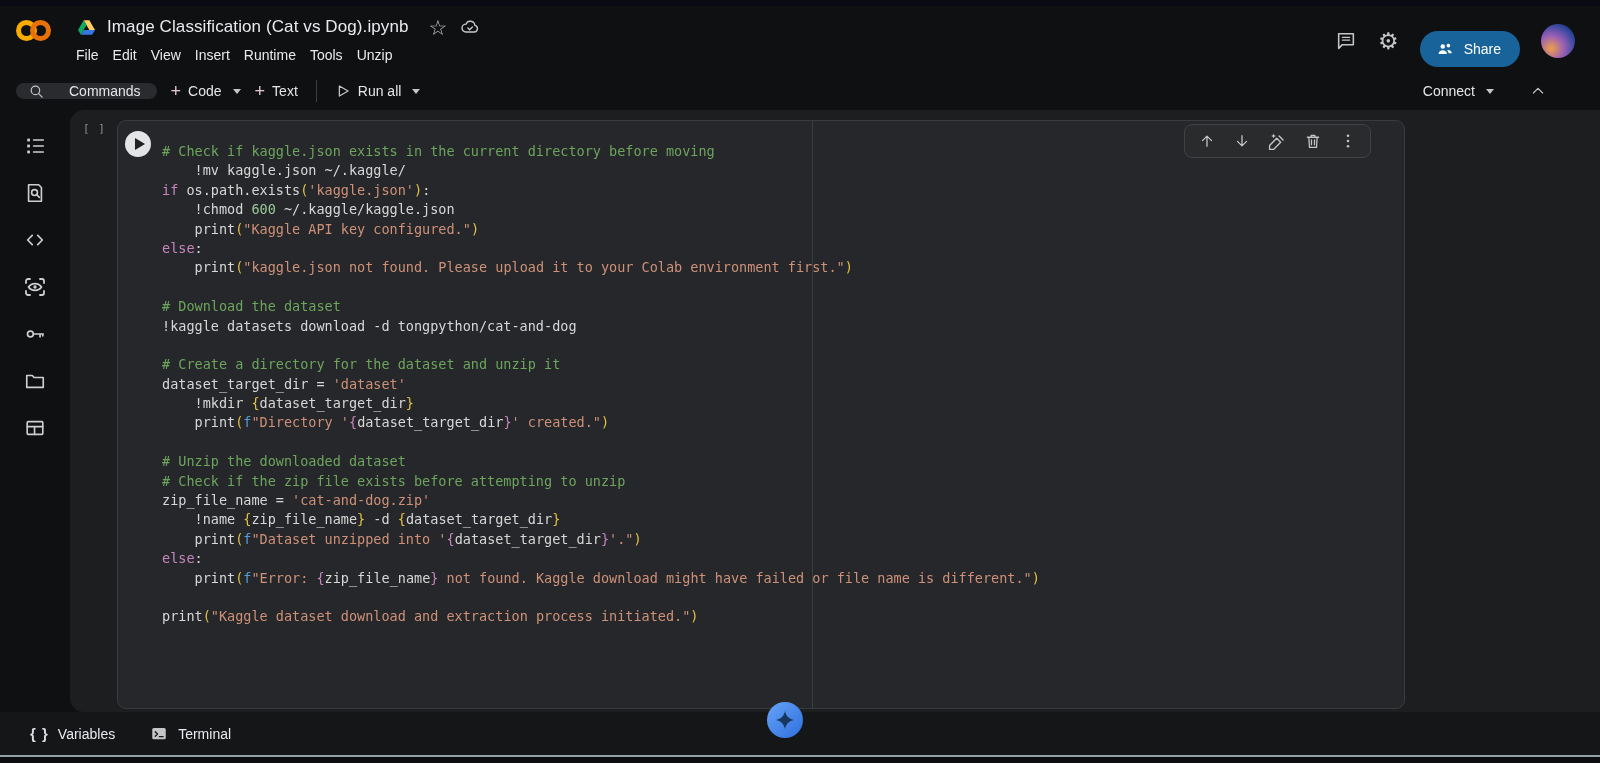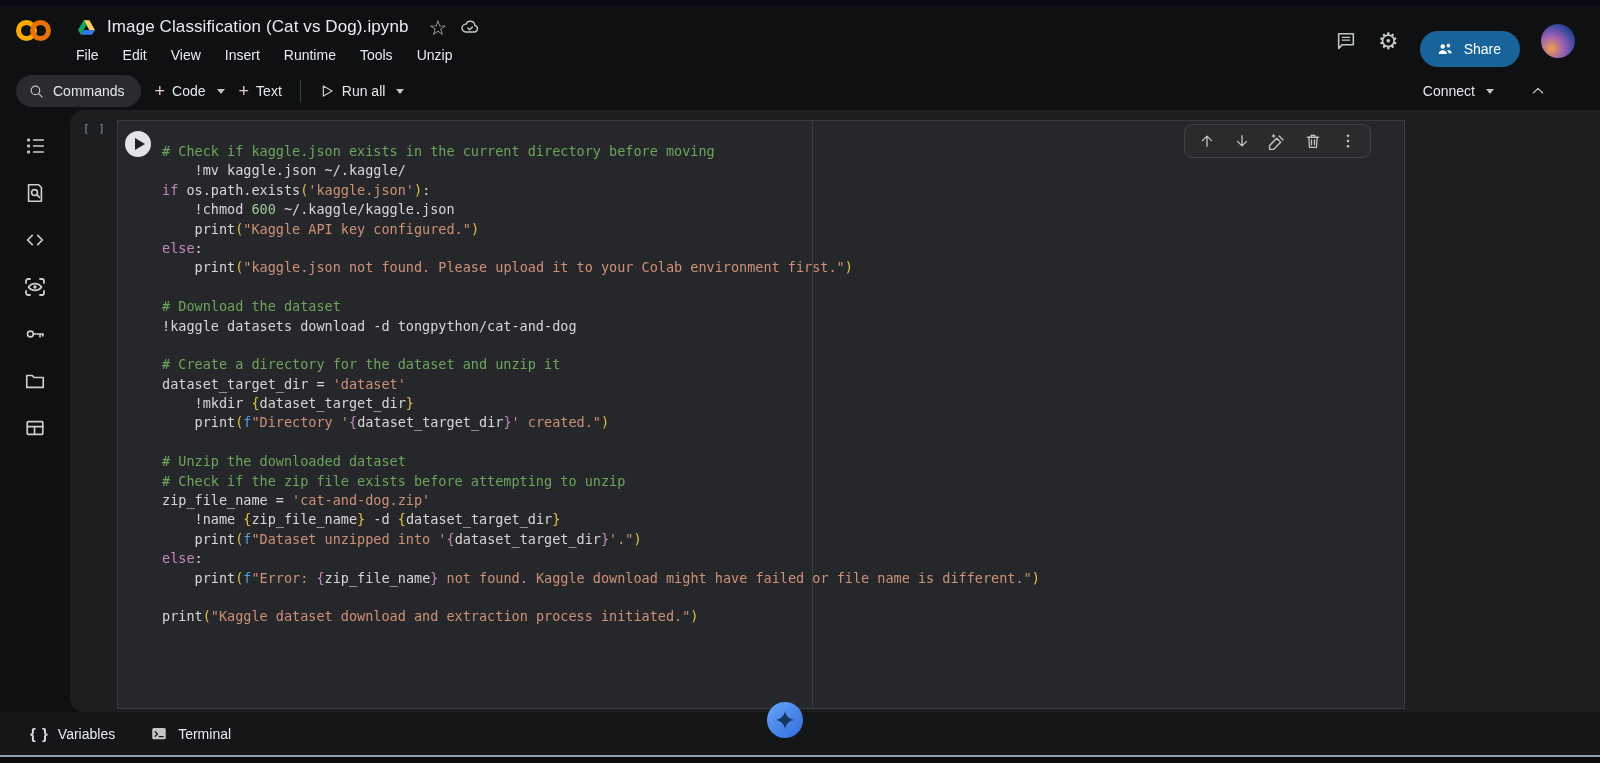--- a/index.html
+++ b/index.html
@@ -11,56 +11,56 @@
   #top-strip { position:absolute; left:0; top:0; width:1600px; height:6px; background:#0a0b12; }
 
   
   #header { position:absolute; left:0; top:6px; width:1600px; height:66px; background:#0f1012;padding-left:28px; }
   .logo { position:absolute; left:16px; top:14px; display:flex; align-items:center; }
   .ring { width:21px; height:21px; border-radius:50%; border:5px solid #F9AB00; }
   .ring.r2 { border-color:#E8710A; margin-left:-7px; }
   .title-row { position:absolute; left:78px; top:8px; display:flex; align-items:center; gap:12px; height:26px; }
   .nb-title { color:#E8EAED; font-size:17px; letter-spacing:.1px; }
   .glyph-btn { color:#C4C7C5; font-size:19px; line-height:1; cursor:pointer; background:none; border:none; }
-  #menu-row { position:absolute; left:76px; top:41px; display:flex; gap:24px; }
+  #menu-row { position:absolute; left:76px; top:41px; display:flex; gap:14px; }
   .menu-item { color:#E8EAED; font-size:14px; font-weight:500; cursor:pointer; }
   .header-right { position:absolute; right:25px; top:9px; display:flex; align-items:center; gap:21px; }
   .icon-btn { background:none; border:none; cursor:pointer; display:flex; align-items:center; }
   .share-btn { display:flex; align-items:center; gap:9px; background:#19639B; border:none;
                border-radius:18px; height:36px; padding:0 19px 0 15px; cursor:pointer;margin-top:16px; }
   .share-btn span { color:#fff; font-size:14px; font-weight:500; }
   .avatar { width:34px; height:34px; border-radius:50%; cursor:pointer; border:none;
             background:radial-gradient(circle at 30% 72%, #f0a04a 0%, #9a5fb5 38%, #33489e 70%, #141c3f 100%); }
 
   
   #toolbar { position:absolute; left:0; top:72px; width:1600px; height:38px; background:#0f1012; }
   #toolbar-left { position:absolute; left:16px; top:0; height:38px; display:flex; align-items:center; gap:14px; }
-  .commands-pill { display:flex; align-items:center; gap:8px; background:#2A2B2E; border:none;
-                   border-radius:16px; height:32px; padding:0 16px 0 12px; cursor:pointer; }
+  .commands-pill { display:flex; align-items:center; gap:24px; background:#2A2B2E; border:none;
+                   border-radius:16px; height:16px; padding:0 16px 0 12px; cursor:pointer; }
   .tb-label { color:#E4E6E8; font-size:14px; font-weight:500; }
   .tb-group { display:flex; align-items:center; gap:7px; background:none; border:none; cursor:pointer; }
   .plus { color:#E4C7CC; font-size:18px; font-weight:400; line-height:1; }
   .caret-down { width:0; height:0; border-left:4px solid transparent; border-right:4px solid transparent;
                 border-top:5px solid #C4C7C5; margin-left:4px; }
   .v-divider { width:1px; height:22px; background:#3c4043; margin:0 4px; }
   #toolbar-right { position:absolute; right:54px; top:0; height:38px; display:flex; align-items:center; gap:36px; }
 
   
   #side-rail { position:absolute; left:0; top:110px; width:70px; height:602px; background:#0f1012;
                display:flex; flex-direction:column; align-items:center; padding-top:24px; gap:23px; }
   .rail-btn { background:none; border:none; cursor:pointer; width:24px; height:24px;
               display:flex; align-items:center; justify-content:center; }
 
   
   #panel { position:absolute; left:70px; top:110px; width:1530px; height:602px; background:#1d1e20;
            border-radius:14px 0 0 14px; }
   #exec-indicator { position:absolute; left:13px; top:12px; font-family:"DejaVu Sans Mono", monospace;
                     font-size:11px; color:#8a8f94; letter-spacing:1px; }
   #cell { position:absolute; left:47px; top:10px; width:1288px; height:589px; background:#26272a;
-          border:1px solid #3a3b3d; border-radius:0; }
+          border:1px solid #3a3b3d; border-radius:9px; }
   #run-btn { position:absolute; left:7px; top:10px; width:26px; height:26px; border-radius:50%;
              background:#E3E4E6; border:none; cursor:pointer; display:flex; align-items:center; justify-content:center; }
   #run-btn .tri { width:0; height:0; border-top:6px solid transparent; border-bottom:6px solid transparent;
                   border-left:10px solid #202124; margin-left:3px; }
   #ruler { position:absolute; left:694px; top:0; bottom:0; width:1px; background:#3c3d3f; }
   #code-area { position:absolute; left:44px; top:21px; right:10px; font-family:"DejaVu Sans Mono", monospace;
                font-size:13.5px; line-height:19.4px; cursor:text; }
   .code-line { height:19.4px; white-space:pre; }
   .tok-c  { color:#6CA55C; }
   .tok-k  { color:#C586C0; }

